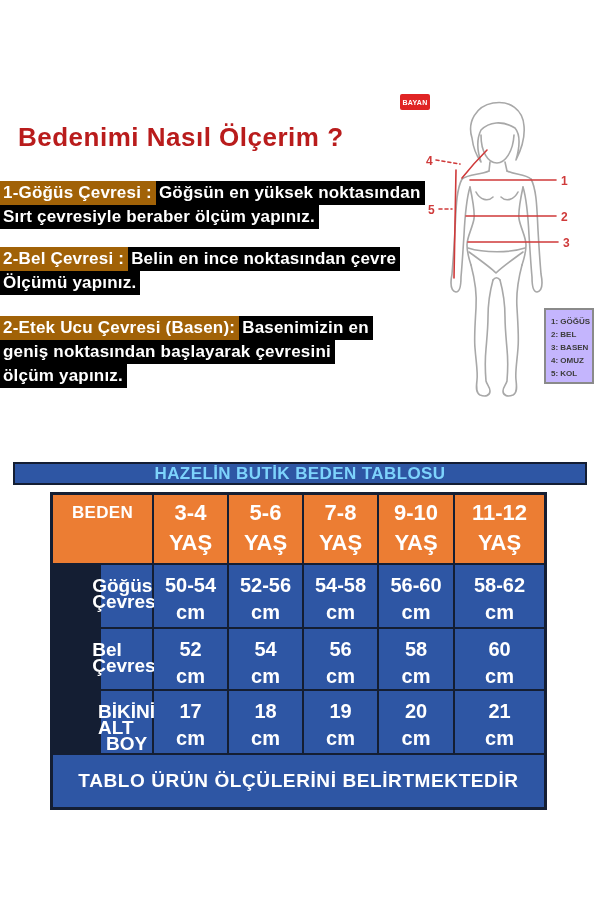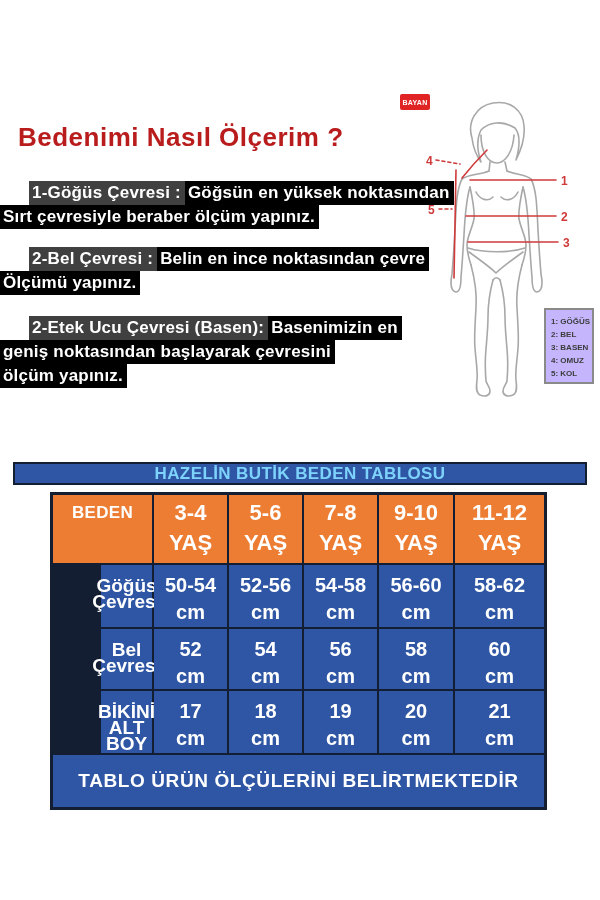--- a/index.html
+++ b/index.html
@@ -16,21 +16,21 @@
     letter-spacing: 0.5px; white-space: nowrap;
   }
   
   .mblock { position: absolute; left: 0; }
   .mline { display: block; height: 24px; white-space: nowrap; }
   .hl {
     display: inline-block; font-size: 17px; font-weight: bold;
     color: #ffffff; padding: 2px 4px 3px 3px; line-height: 19px;
     letter-spacing: 0.2px;
   }
-  .hl.red { background: #404040; margin-left: 29px; }
+  .hl.red { background: #a16207; }
   .hl.blk { background: #000000; }
   
   .figure-wrap { position: absolute; left: 390px; top: 80px; width: 210px; height: 390px; }
   .figure-wrap svg { position: absolute; left: 0; top: 0; }
   .badge {
     position: absolute; left: 10px; top: 14px; width: 30px; height: 16px;
     background: #e02424; border-radius: 2px; color: #ffffff;
     font-size: 7px; font-weight: bold; display: flex;
     align-items: center; justify-content: center; letter-spacing: 0.3px;
   }
@@ -53,21 +53,21 @@
   }
   
   .size-table {
     position: absolute; left: 50px; top: 492px;
     display: grid;
     grid-template-columns: 99px 73px 73px 73px 74px 89px;
     grid-template-rows: 68px 62px 60px 62px 52px;
     gap: 2px; background: #141e33; border: 3px solid #141e33;
   }
   .cell {
-    color: #ffffff; font-weight: bold; text-align: center;
+    color: #ffffff; font-weight: bold; text-align: left;
     display: flex; flex-direction: column; align-items: center;
   }
   .cell.orange { background: #ec7d33; }
   .cell.blue { background: #2e56a4; }
   .corner-cell { justify-content: flex-start; padding-top: 8px; font-size: 17px; letter-spacing: 0.3px; }
   .age-cell { justify-content: flex-start; padding-top: 3px; font-size: 22px; line-height: 30px; }
   .label-cell { justify-content: flex-start; padding-top: 13px; font-size: 19px; line-height: 16px; margin-left: 48px; }
   .value-cell { justify-content: flex-start; padding-top: 7px; font-size: 20px; line-height: 27px; }
   .footer-cell {
     grid-column: 1 / -1; justify-content: center;

